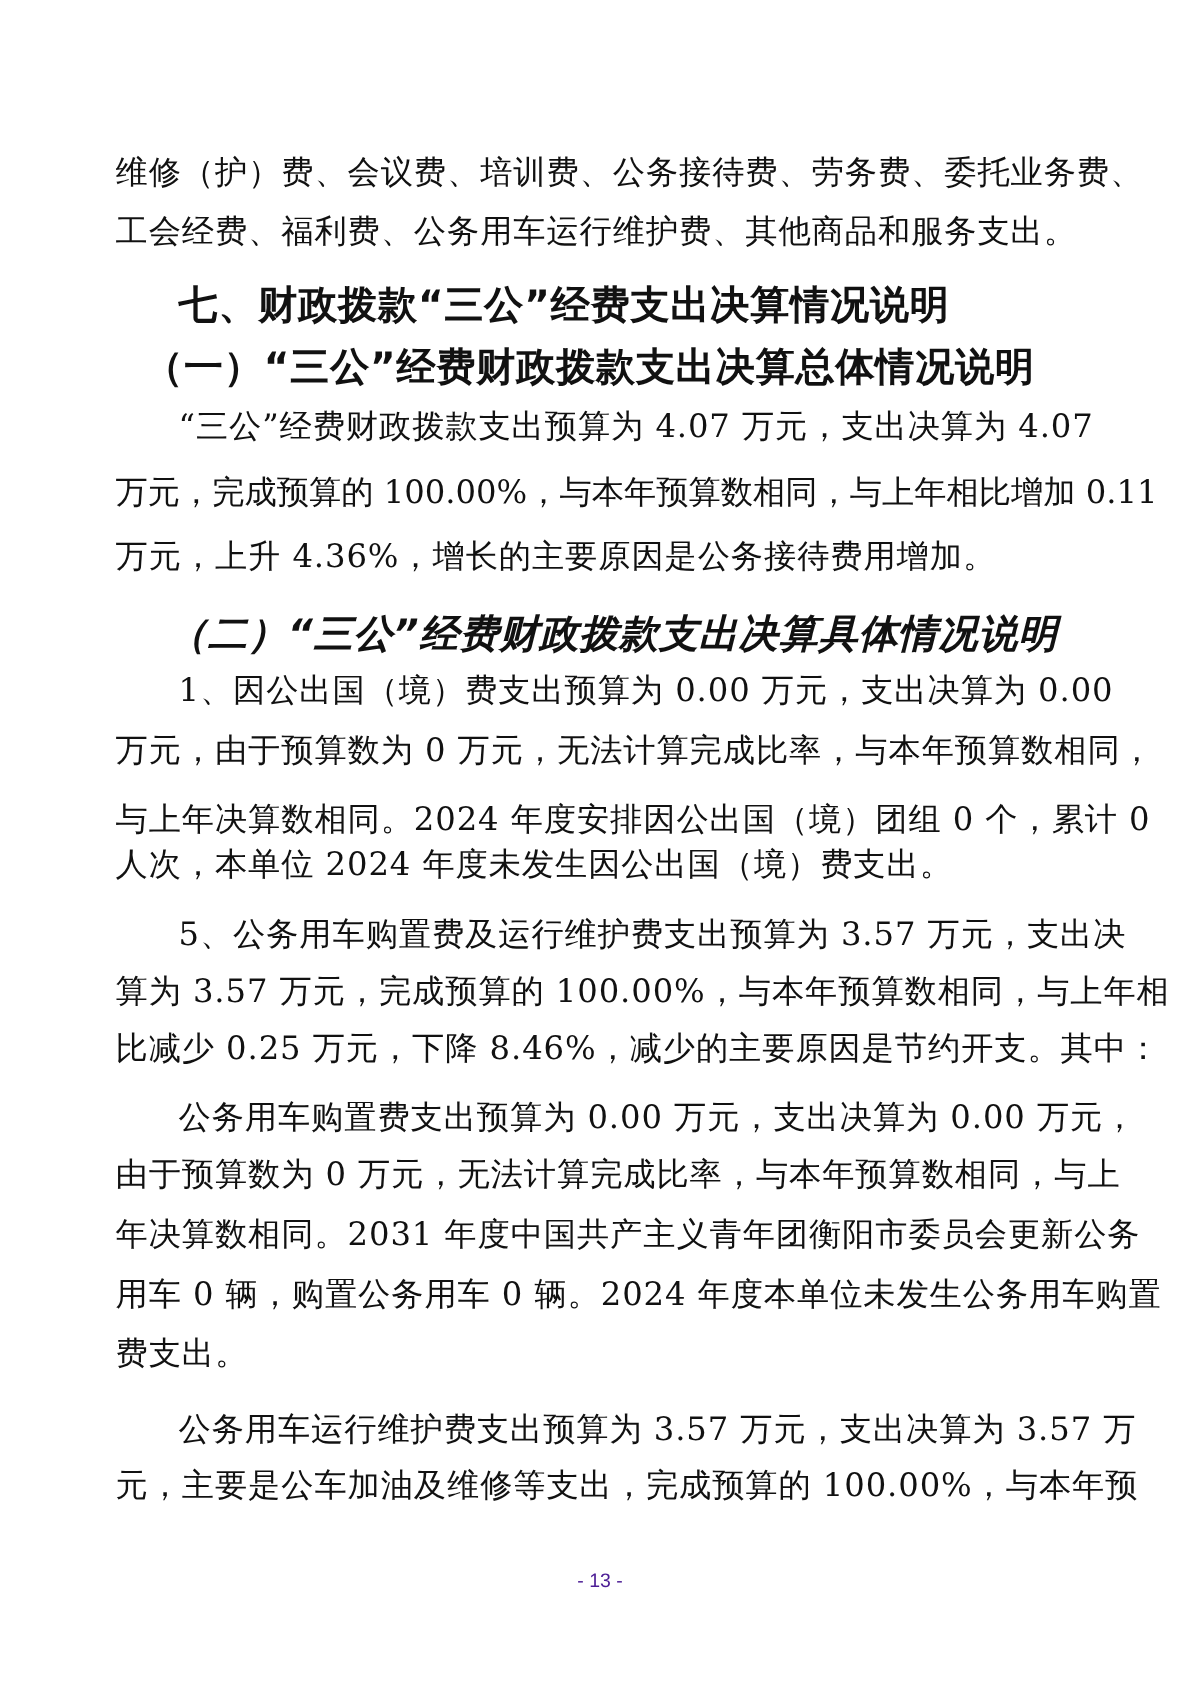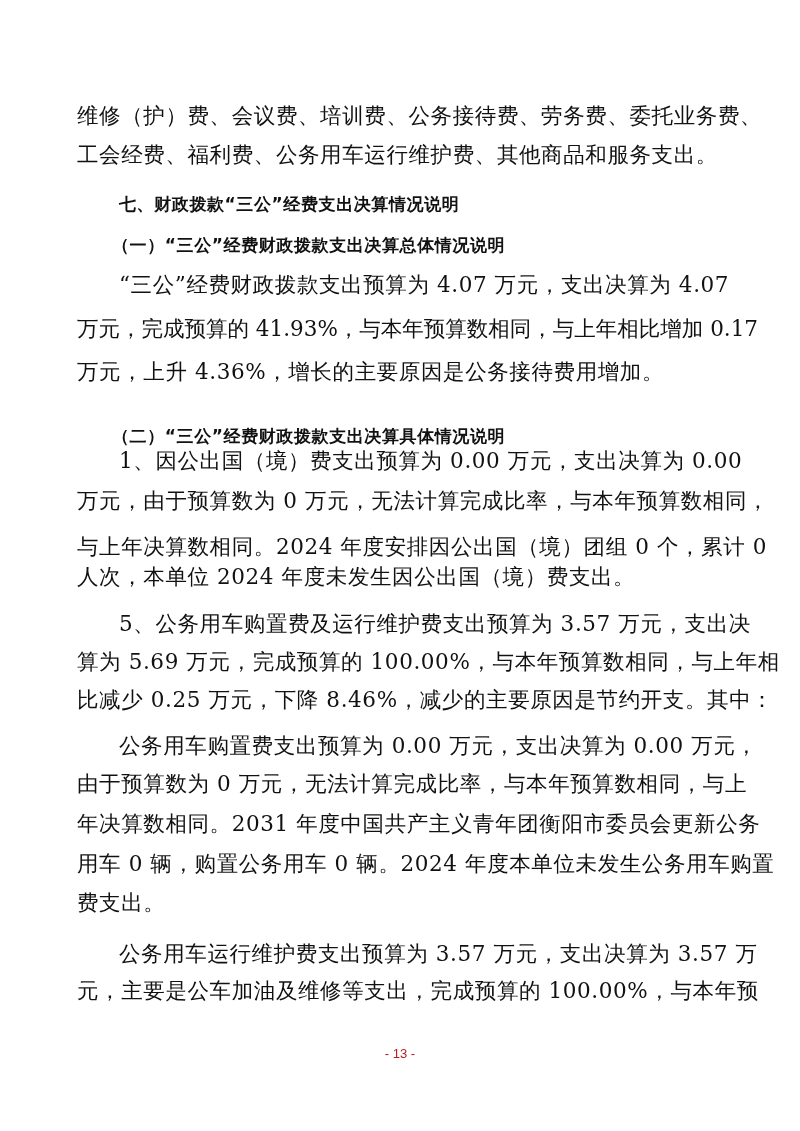--- a/index.html
+++ b/index.html
@@ -2,42 +2,42 @@
 <html><head>
 <meta charset="utf-8">
 <style>
   html, body { margin: 0; padding: 0; background: #ffffff; }
   body { width: 800px; height: 1131px; position: relative; overflow: hidden;
          font-family: "DejaVu Serif", "Liberation Serif", serif; color: #111; }
   .line { position: absolute; left: 77px; width: 650px; font-size: 21.5px; line-height: 26px;
           white-space: nowrap; letter-spacing: 0.6px; }
   .justify { text-align: justify; text-align-last: justify; }
   .indent { left: 119px; width: 608px; }
-  .heading { font-family: "DejaVu Sans", "Liberation Sans", sans-serif; font-weight: bold; font-size: 17px; }
+  .heading { font-family: "DejaVu Sans", "Liberation Sans", sans-serif; font-weight: bold; font-size: 26px; }
   .pagenum { position: absolute; left: 0; width: 800px; top: 1046px; text-align: center;
-             font-family: "Liberation Sans", "DejaVu Sans", sans-serif; font-size: 13px; color: #b91c1c; }
+             font-family: "Liberation Sans", "DejaVu Sans", sans-serif; font-size: 13px; color: #4c1d95; }
 </style>
 </head>
 <body>
 
 <div>
   <div class="line justify" style="top:103px">维修（护）费、会议费、培训费、公务接待费、劳务费、委托业务费、</div>
   <div class="line" style="top:142px">工会经费、福利费、公务用车运行维护费、其他商品和服务支出。</div>
   <div class="line indent heading" style="top:191px">七、财政拨款“三公”经费支出决算情况说明</div>
-  <div class="line indent heading" style="top:232px; left:112px;">（一）“三公”经费财政拨款支出决算总体情况说明</div>
+  <div class="line indent heading" style="top:232px; left:96px;">（一）“三公”经费财政拨款支出决算总体情况说明</div>
   <div class="line indent justify" style="top:272px">“三公”经费财政拨款支出预算为 4.07 万元，支出决算为 4.07</div>
-  <div class="line justify" style="top:316px; letter-spacing:0px;">万元，完成预算的 41.93%，与本年预算数相同，与上年相比增加 0.17</div>
+  <div class="line justify" style="top:316px; letter-spacing:0px;">万元，完成预算的 100.00%，与本年预算数相同，与上年相比增加 0.11</div>
   <div class="line" style="top:359px">万元，上升 4.36%，增长的主要原因是公务接待费用增加。</div>
-  <div class="line indent heading" style="top:423px; left:112px;">（二）“三公”经费财政拨款支出决算具体情况说明</div>
+  <div class="line indent heading" style="top:410px; left:112px;font-style:italic;">（二）“三公”经费财政拨款支出决算具体情况说明</div>
   <div class="line indent justify" style="top:448px">1、因公出国（境）费支出预算为 0.00 万元，支出决算为 0.00</div>
   <div class="line justify" style="top:488px">万元，由于预算数为 0 万元，无法计算完成比率，与本年预算数相同，</div>
   <div class="line justify" style="top:534px">与上年决算数相同。2024 年度安排因公出国（境）团组 0 个，累计 0</div>
   <div class="line" style="top:564px">人次，本单位 2024 年度未发生因公出国（境）费支出。</div>
   <div class="line indent justify" style="top:611px">5、公务用车购置费及运行维护费支出预算为 3.57 万元，支出决</div>
-  <div class="line justify" style="top:649px">算为 5.69 万元，完成预算的 100.00%，与本年预算数相同，与上年相</div>
+  <div class="line justify" style="top:649px">算为 3.57 万元，完成预算的 100.00%，与本年预算数相同，与上年相</div>
   <div class="line justify" style="top:687px">比减少 0.25 万元，下降 8.46%，减少的主要原因是节约开支。其中：</div>
   <div class="line indent justify" style="top:733px">公务用车购置费支出预算为 0.00 万元，支出决算为 0.00 万元，</div>
   <div class="line justify" style="top:771px">由于预算数为 0 万元，无法计算完成比率，与本年预算数相同，与上</div>
   <div class="line justify" style="top:811px">年决算数相同。2031 年度中国共产主义青年团衡阳市委员会更新公务</div>
   <div class="line justify" style="top:851px">用车 0 辆，购置公务用车 0 辆。2024 年度本单位未发生公务用车购置</div>
   <div class="line" style="top:890px">费支出。</div>
   <div class="line indent justify" style="top:941px">公务用车运行维护费支出预算为 3.57 万元，支出决算为 3.57 万</div>
   <div class="line justify" style="top:978px">元，主要是公车加油及维修等支出，完成预算的 100.00%，与本年预</div>
   <div class="pagenum">- 13 -</div>
 </div>

